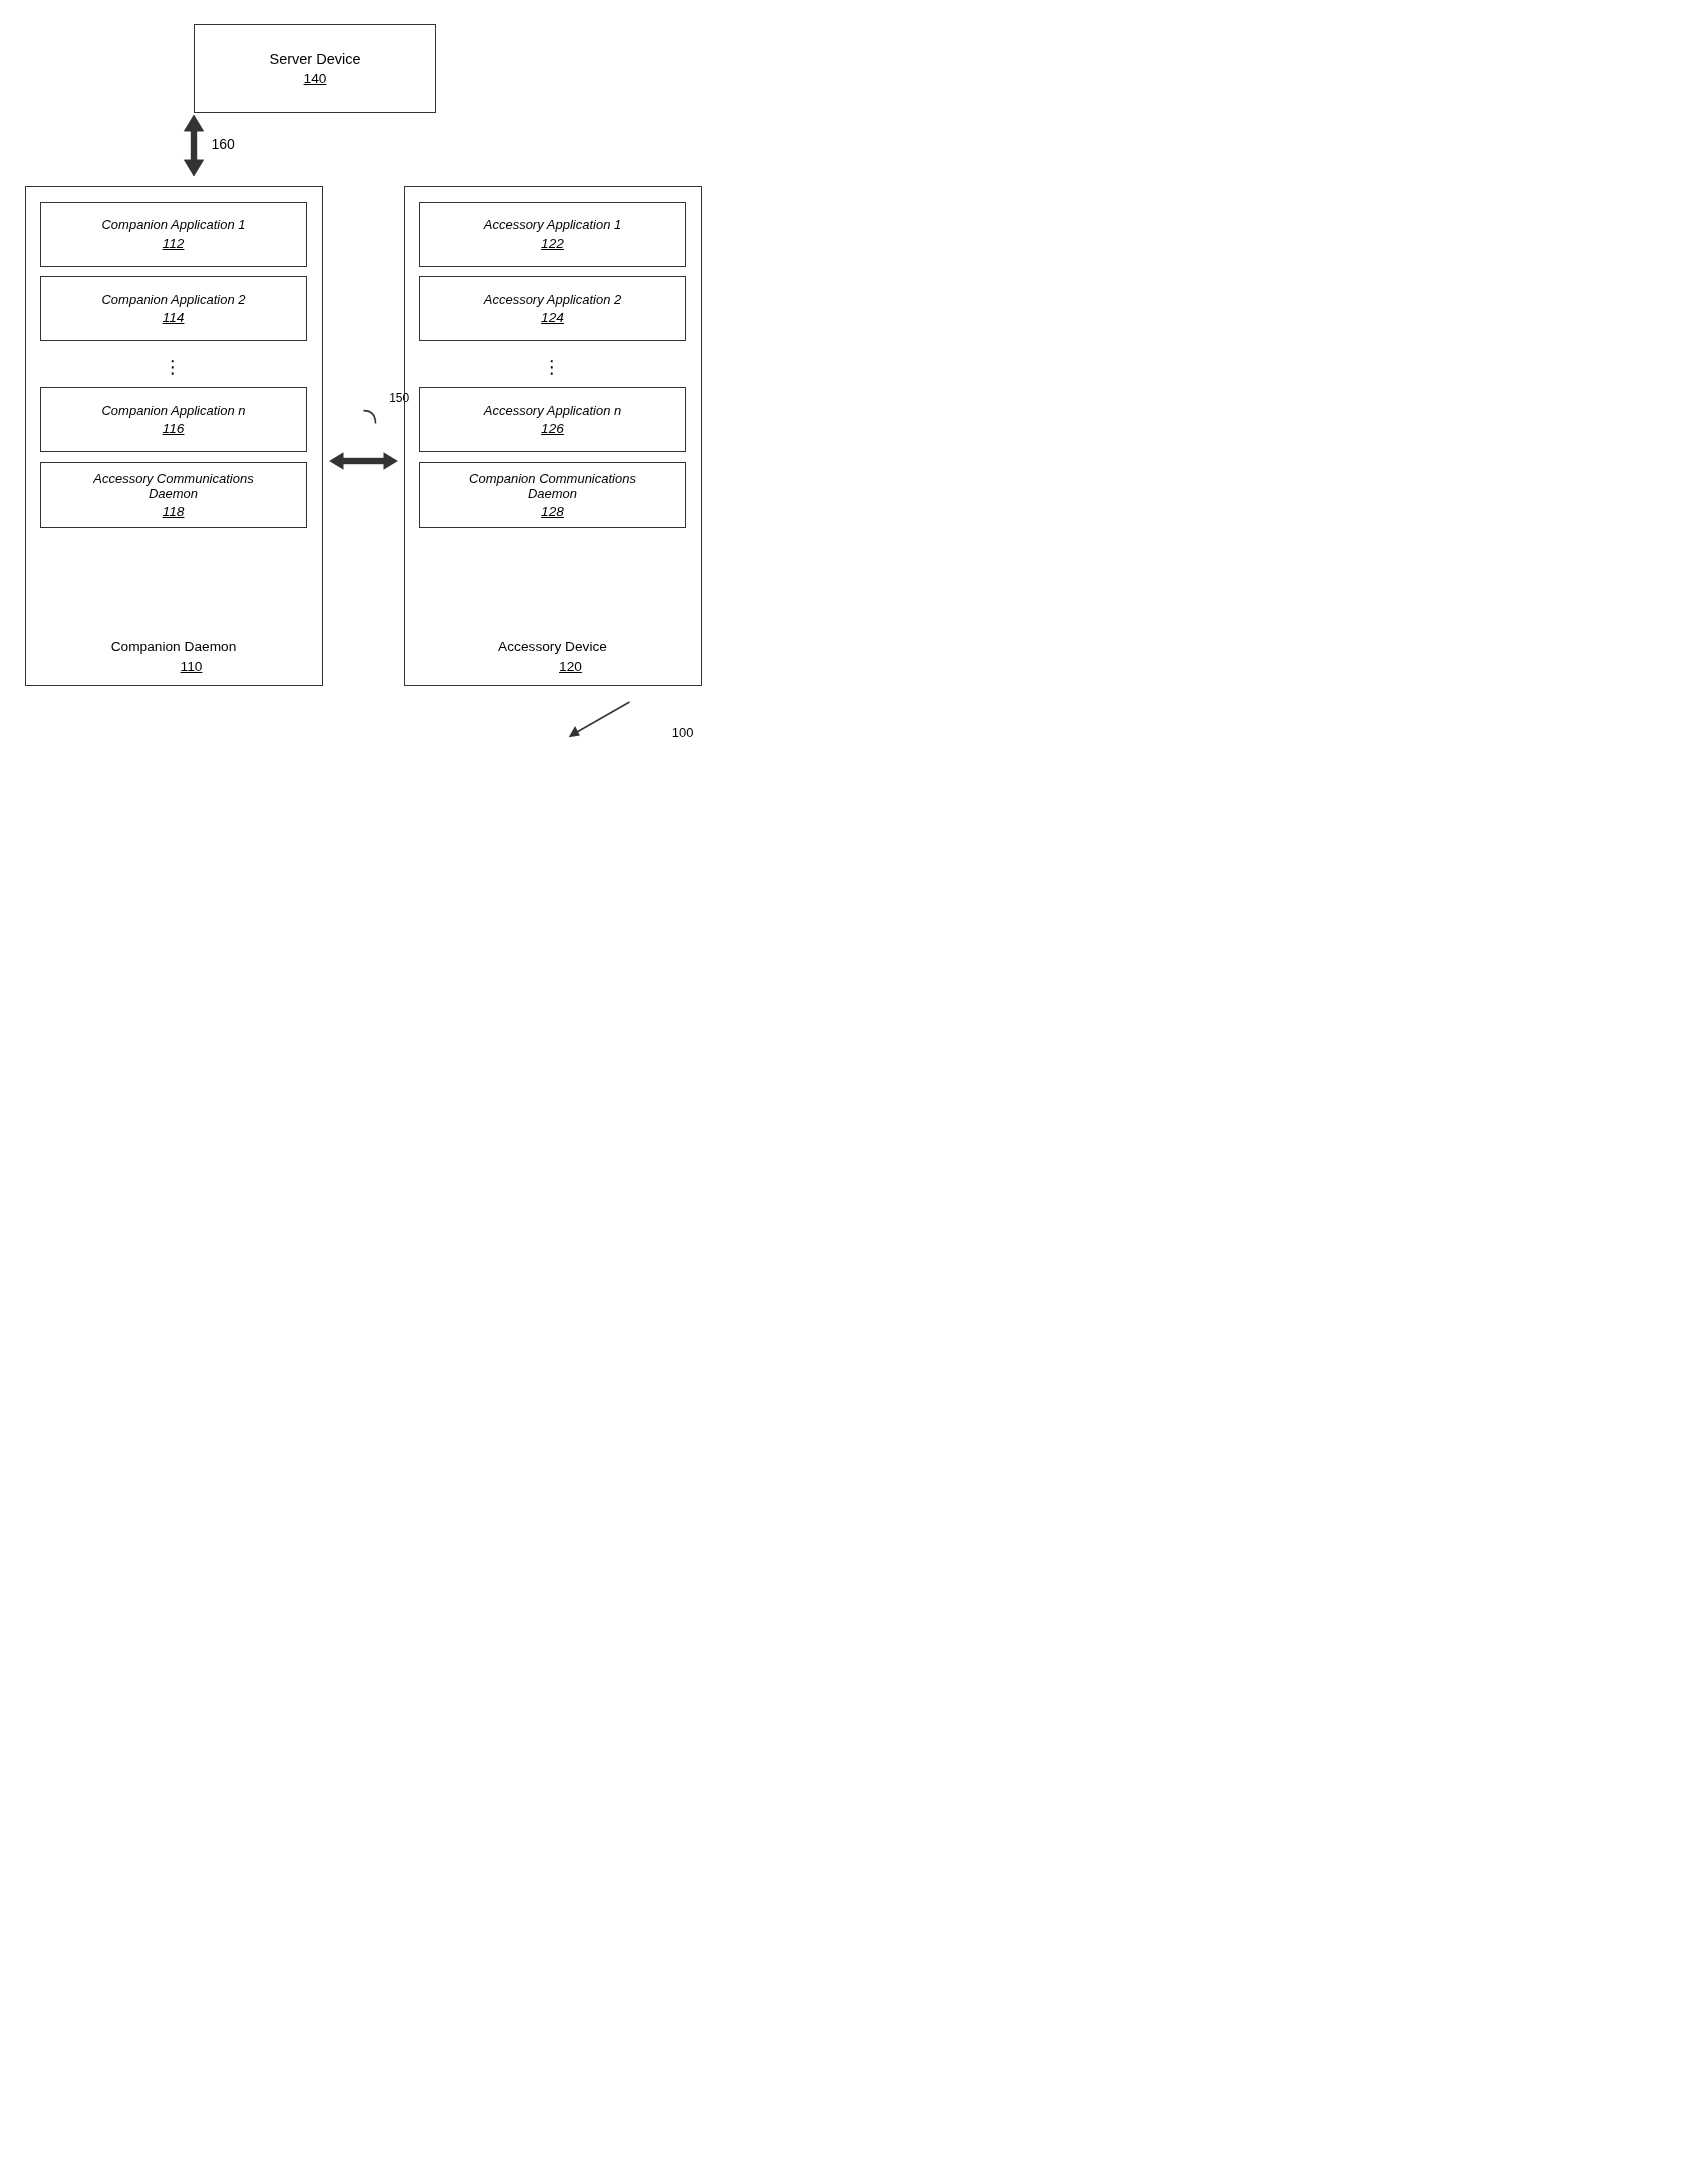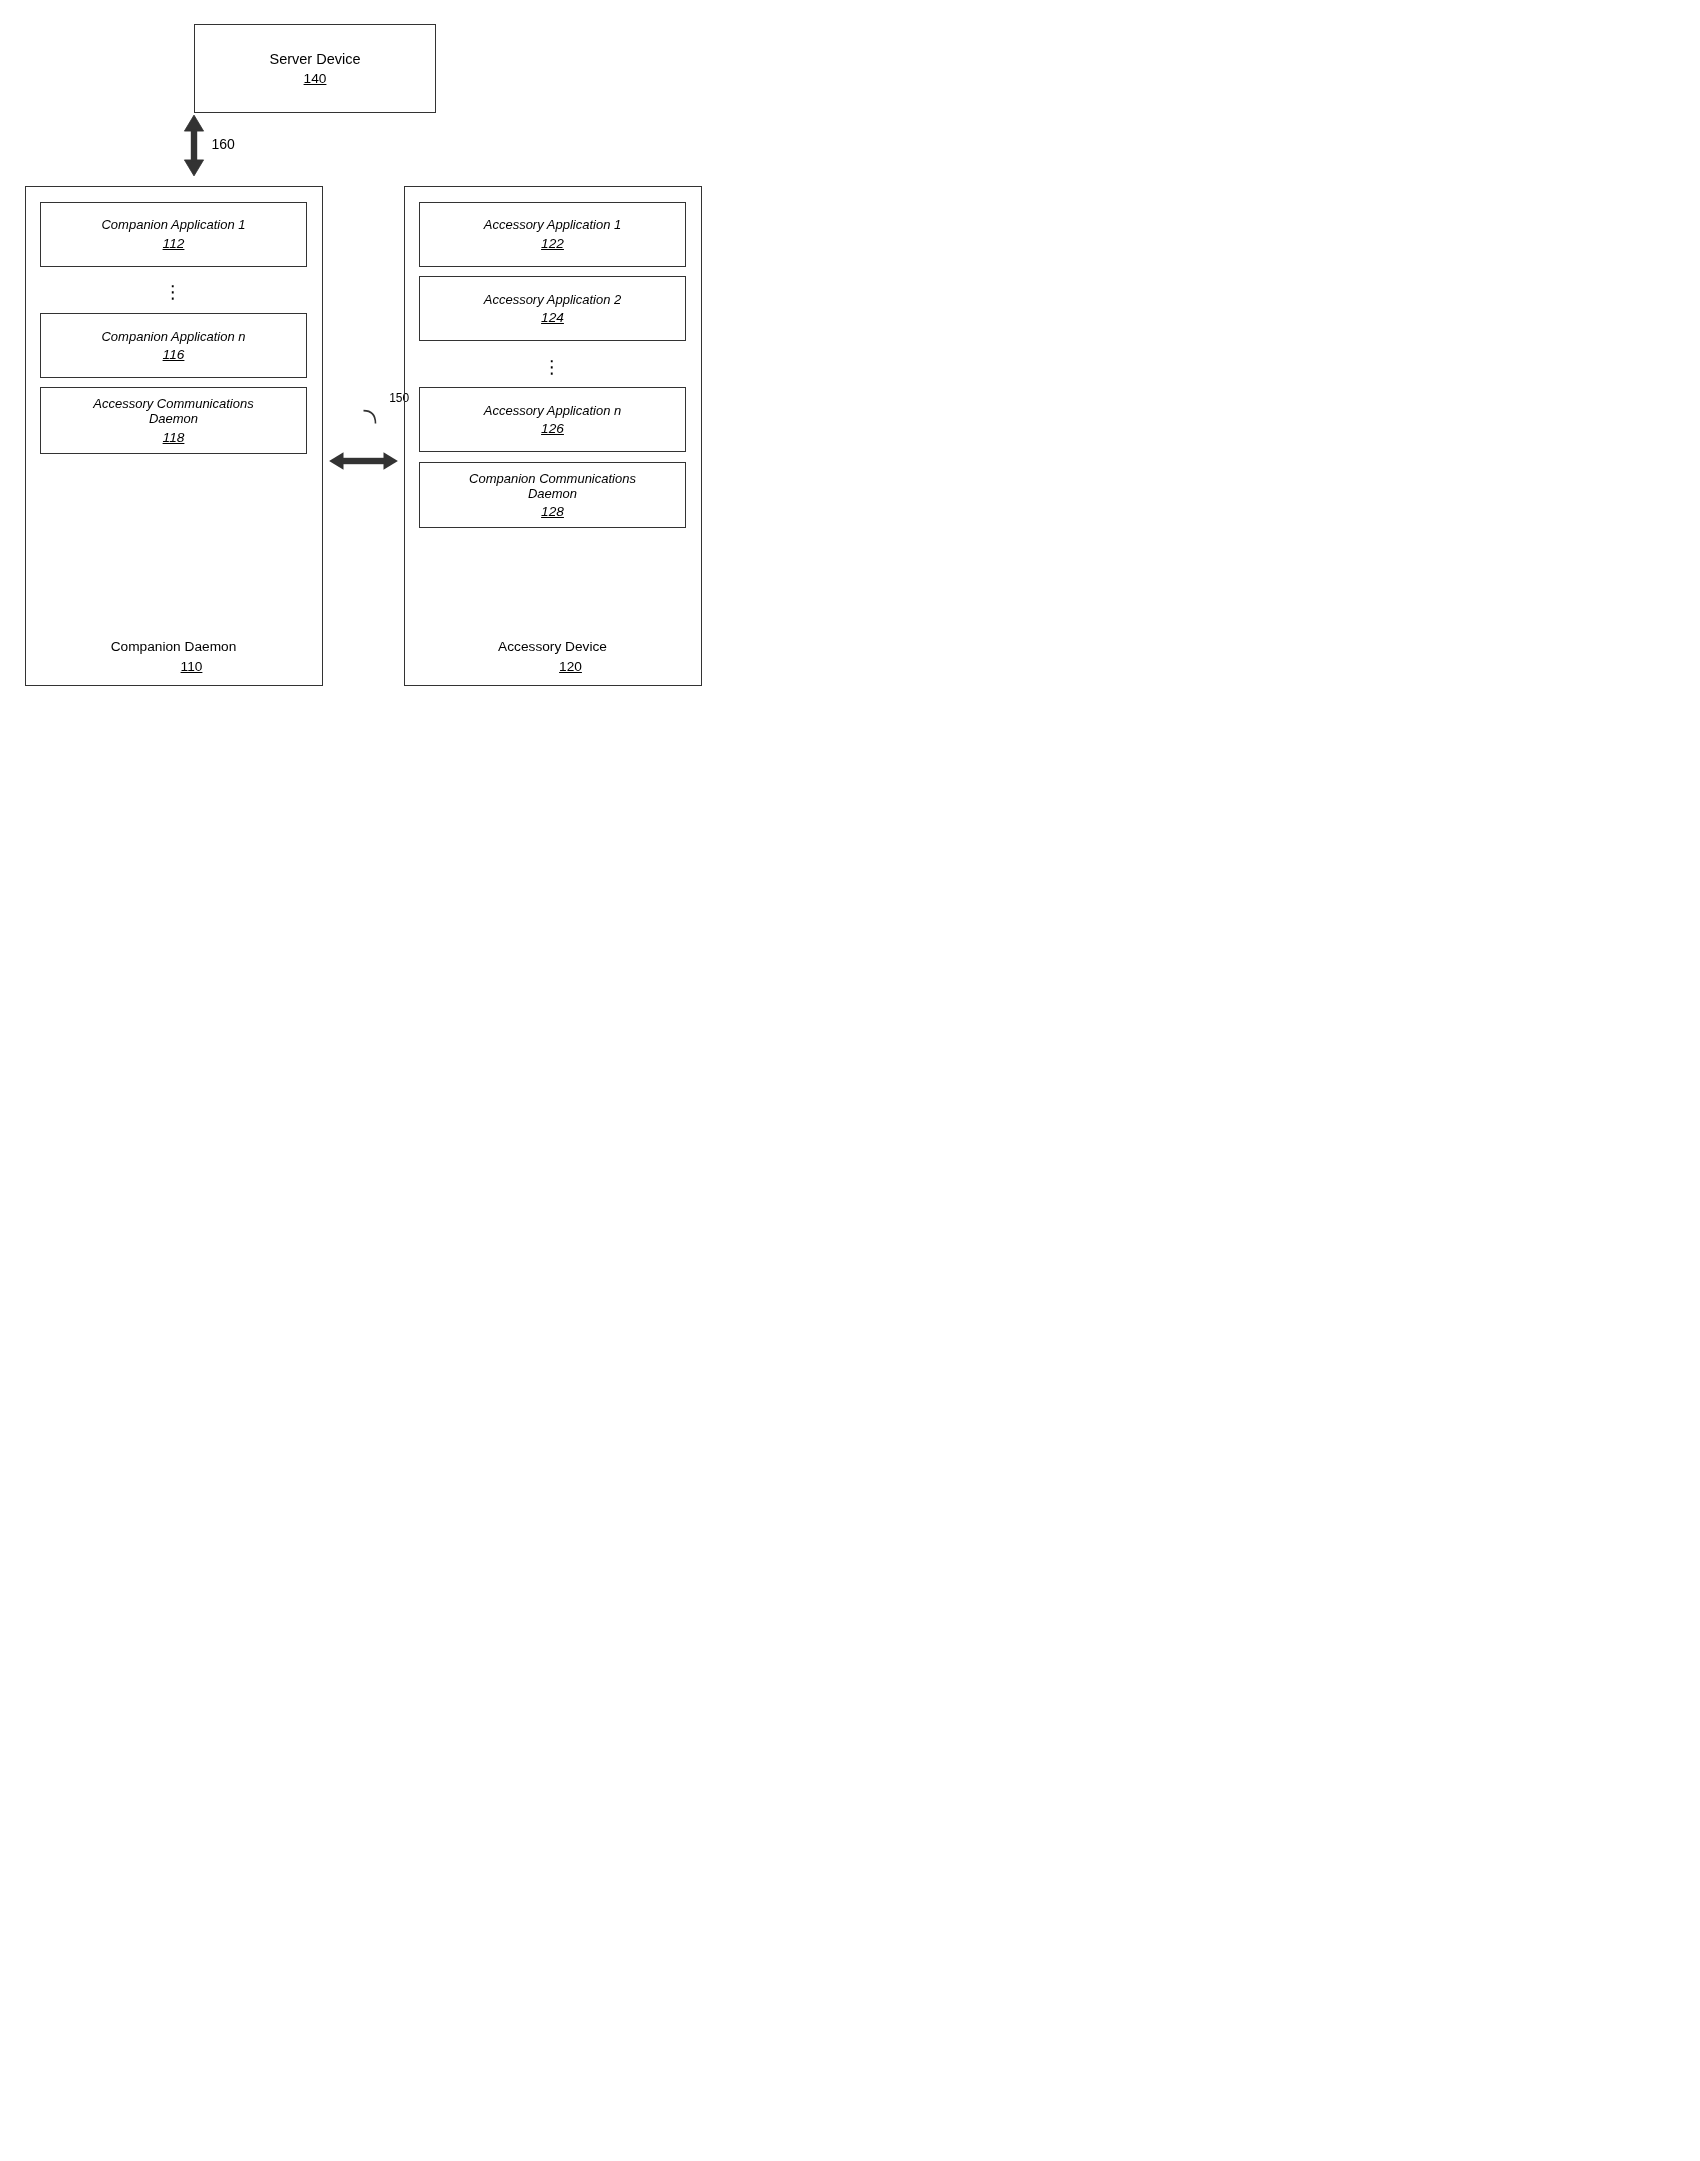--- a/index.html
+++ b/index.html
@@ -182,20 +182,24 @@
 
   <div class="main-row">
 
     <div class="device-box">
 
       <div class="inner-box">
         <span class="box-title">Companion Application 1</span>
         <span class="box-label">112</span>
       </div>
 
+      <div class="inner-box">
+        <span class="box-title">Companion Application 2</span>
+        <span class="box-label">114</span>
+      </div>
 
       <div class="dots">⋮</div>
 
       <div class="inner-box">
         <span class="box-title">Companion Application n</span>
         <span class="box-label">116</span>
       </div>
 
       <div class="inner-box">
         <span class="box-title">Accessory Communications<br>Daemon</span>
@@ -253,15 +257,23 @@
       </div>
 
       <div class="device-label-area">
         <span class="device-title">Accessory Device</span>
         <span class="box-label device-name-label">120</span>
       </div>
     </div>
 
   </div>
 
+  <div style="position:relative; height:56px;">
+    <svg width="97" height="48" viewBox="0 0 120 60" style="position:absolute; right:48px; bottom:0;" xmlns="http://www.w3.org/2000/svg">
+
+      <line x1="90" y1="10" x2="20" y2="50" stroke="#333" stroke-width="2"></line>
+      <polygon points="14,54 22,40 28,52" fill="#333"></polygon>
+    </svg>
+    <span style="position:absolute; right:8px; bottom:1.6px; font-size:13px;">100</span>
+  </div>
 
 </div>
 
 
 </body></html>

